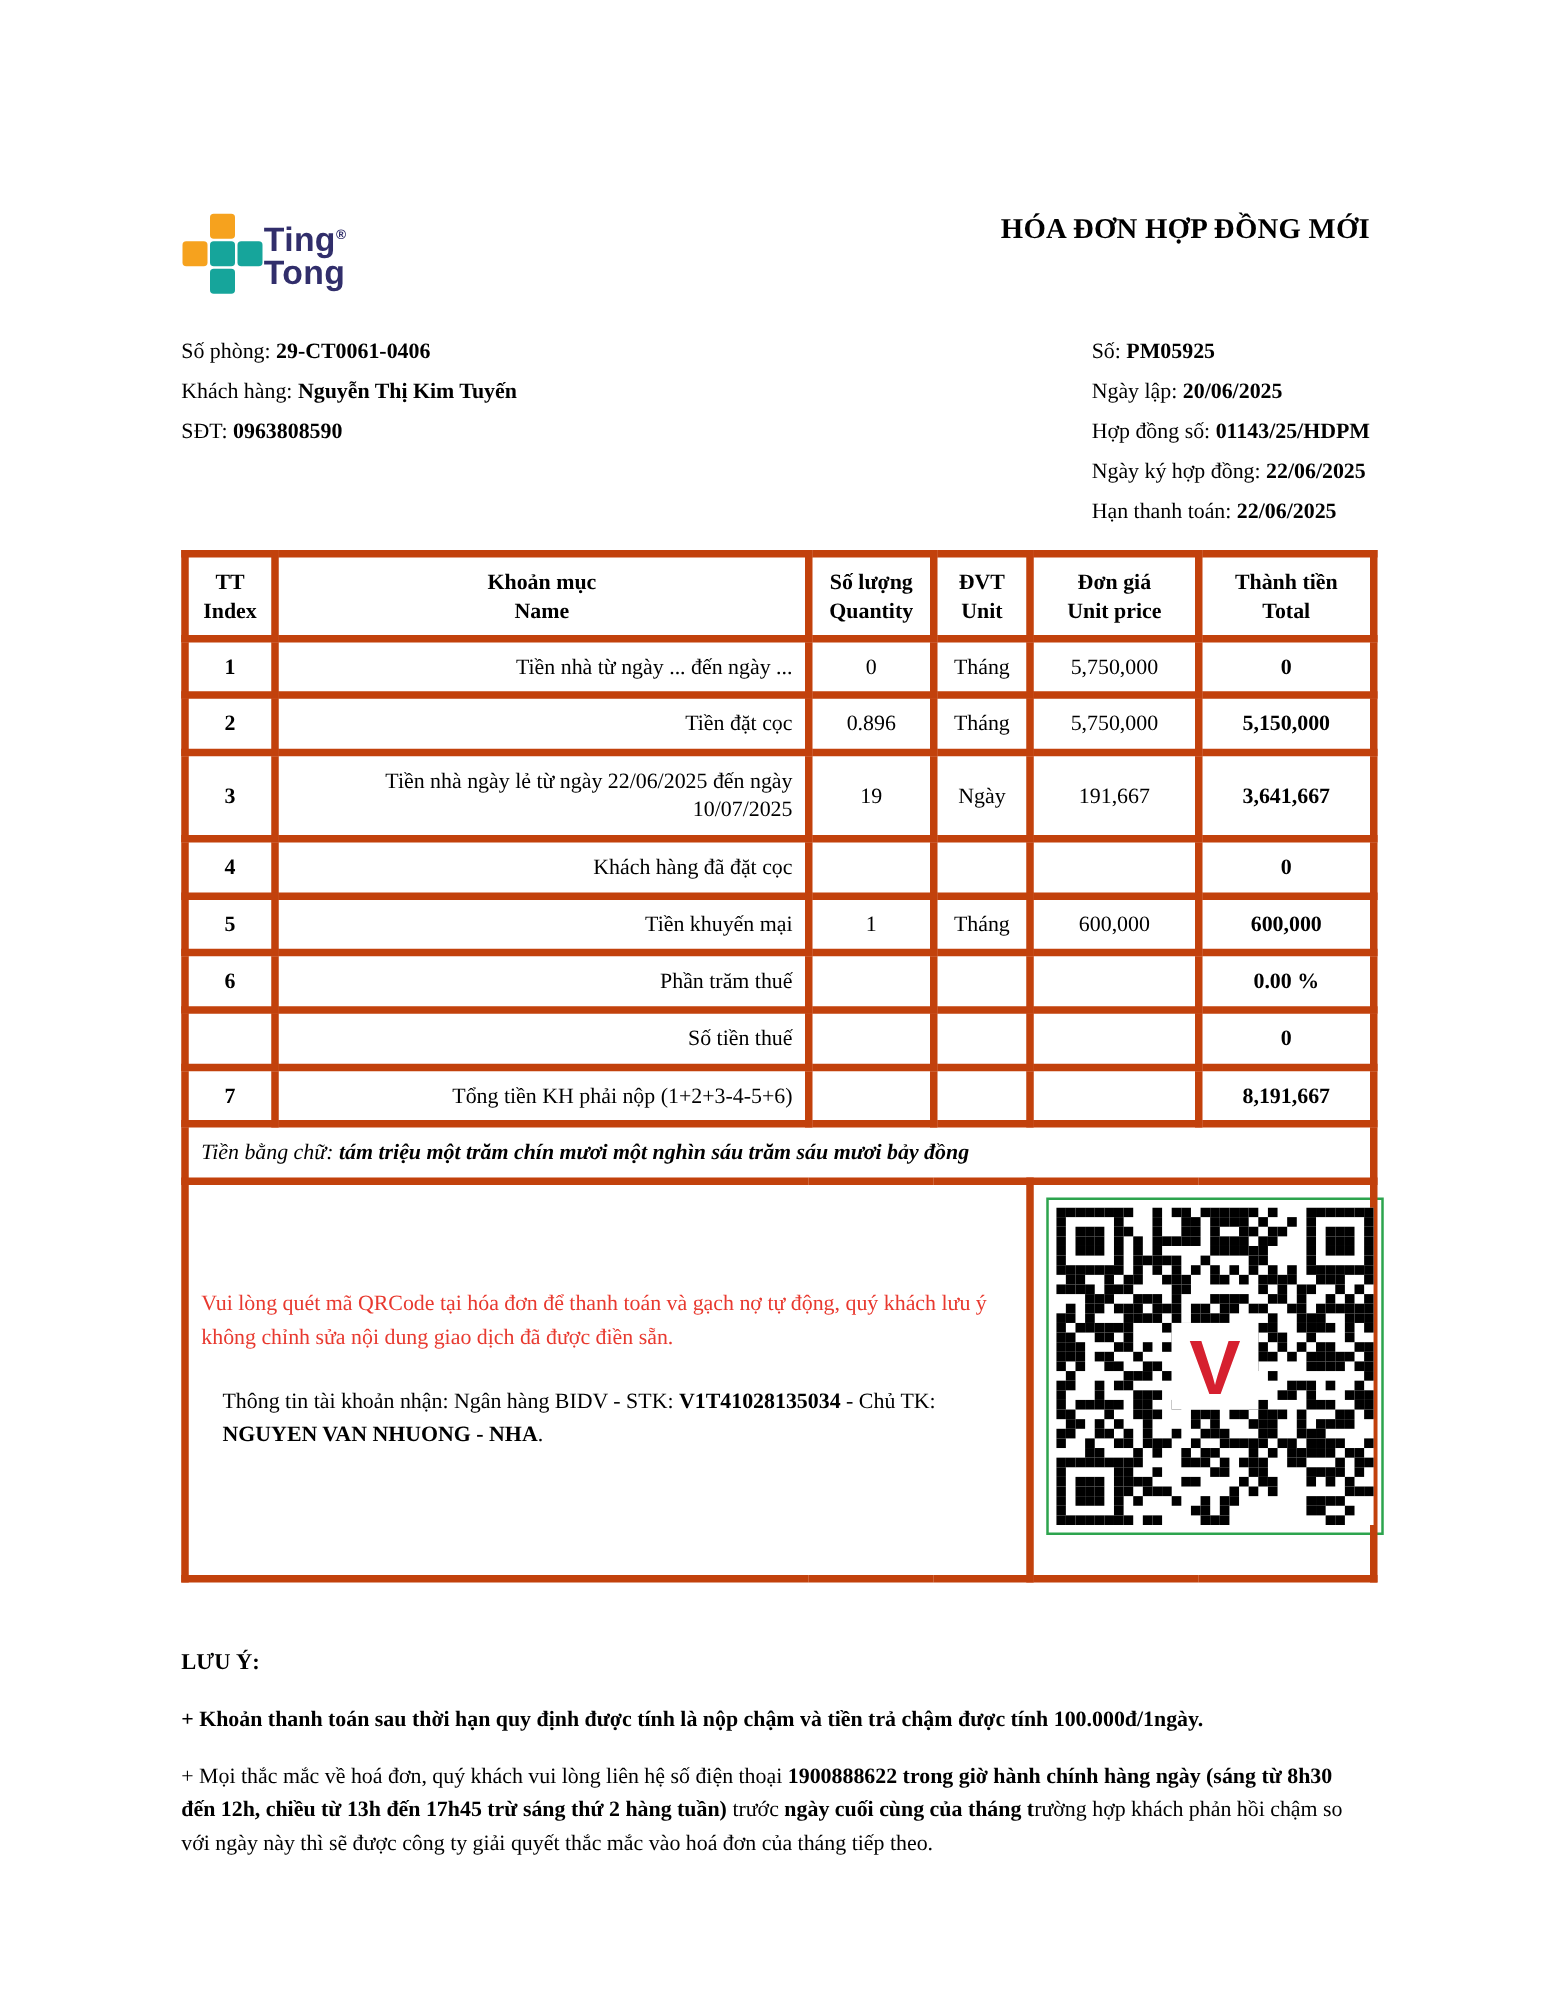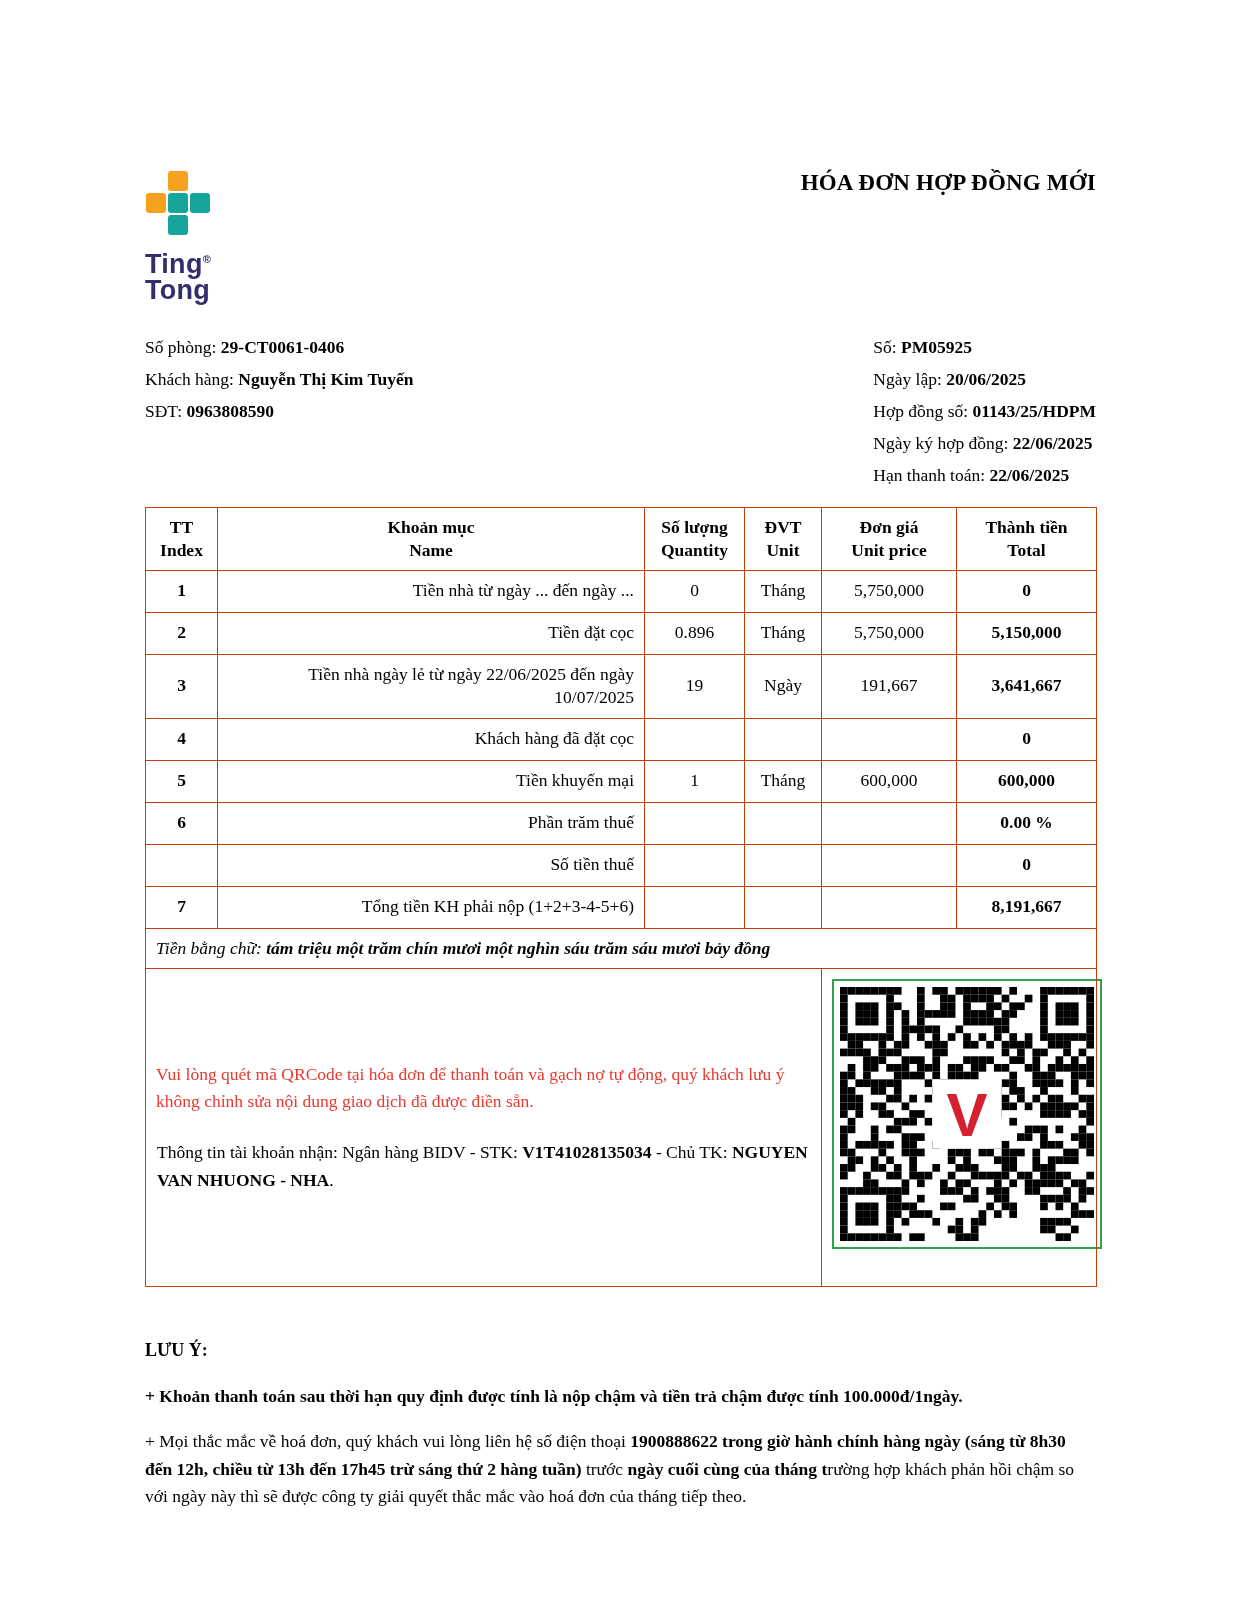--- a/index.html
+++ b/index.html
@@ -15,52 +15,52 @@
   body{width:1236px;}
   .page{
     width:1236px;min-height:1600px;
     padding:170px 140px 60px 145px;
     font-family:"Liberation Serif","DejaVu Serif",serif;
     font-size:17.5px;color:#000;background:#fff;
   }
   .b{font-weight:bold;}
   
   .doc-header{display:flex;justify-content:space-between;align-items:flex-start;}
-  .logo{display:flex;align-items:center;gap:10px;flex-direction:column;}
+  .logo{display:flex;align-items:center;}
   .logo-mark{position:relative;width:66px;height:66px;flex:0 0 66px;}
   .logo-sq{position:absolute;width:20px;height:20px;border-radius:3px;display:block;}
   .sq-top{left:23px;top:1px;background:var(--brand-orange);}
   .sq-left{left:1px;top:23px;background:var(--brand-orange);}
   .sq-center{left:23px;top:23px;background:var(--brand-teal);}
   .sq-right{left:45px;top:23px;background:var(--brand-teal);}
   .sq-bottom{left:23px;top:45px;background:var(--brand-teal);}
   .logo-text{font-family:"Liberation Sans","DejaVu Sans",sans-serif;font-weight:bold;color:var(--brand-navy);font-size:27px;line-height:26px;letter-spacing:.3px;}
   .reg{font-size:11px;vertical-align:super;}
   .doc-title{font-size:23px;font-weight:bold;letter-spacing:.2px;}
   
   .info-row{display:flex;justify-content:space-between;margin-top:28px;}
   .info-left{width:530px;line-height:32px;}
   .info-right{text-align:left;line-height:32px;}
   
   .inv-table{border-collapse:collapse;table-layout:fixed;width:951px;margin-top:16px;}
-  .inv-table th,.inv-table td{border:1px solid #c2410c;}
+  .inv-table th,.inv-table td{border:6px solid #c2410c;}
   .inv-table th{padding:8px 4px;line-height:1.3;font-size:17.5px;}
   .inv-table tbody td{padding:8px 10px;font-size:17.5px;line-height:1.35;}
   .inv-table tbody tr.item-row{height:42px;}
   td.cell-index{text-align:center;font-weight:bold;}
   td.cell-name{text-align:right;}
   td.cell-qty,td.cell-unit,td.cell-price{text-align:center;}
   td.cell-total{text-align:center;font-weight:bold;}
   
   td.words-cell{font-style:italic;padding:11px 12px;}
   
   td.pay-text{vertical-align:middle;padding:16px 22px;height:318px;}
   td.pay-qr{vertical-align:top;padding:5px;}
   .red-note{color:var(--accent-red);line-height:1.55;margin:0 0 24px;}
-  .account-line{line-height:1.55;margin:1px;}
+  .account-line{line-height:1.55;margin:17px;}
   .qr-box{margin:2px auto 0;width:270px;border:2px solid var(--qr-green);padding:6px;background:#fff;}
   .qr-box svg{display:block;width:254px;height:254px;}
   
   .notes{margin-top:50px;line-height:1.55;width:951px;}
   .notes-heading{font-weight:bold;font-size:18px;margin:0 0 18px;}
   .note-p{margin:0 0 18px;}
   .note-p1{font-weight:bold;}
 </style>
 </head>
 <body>

